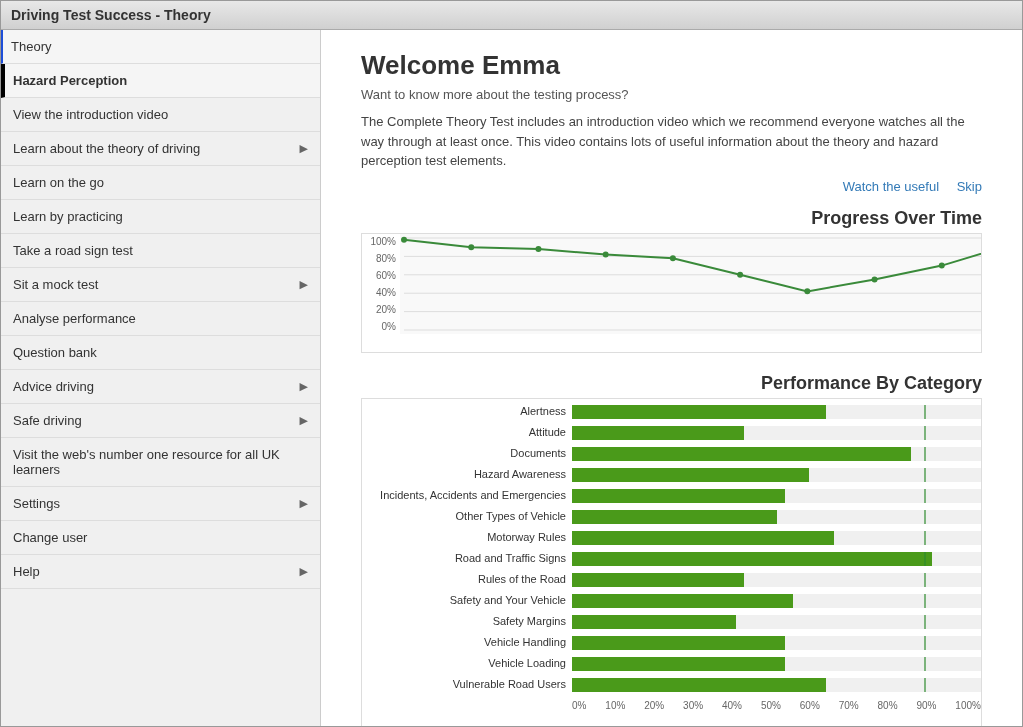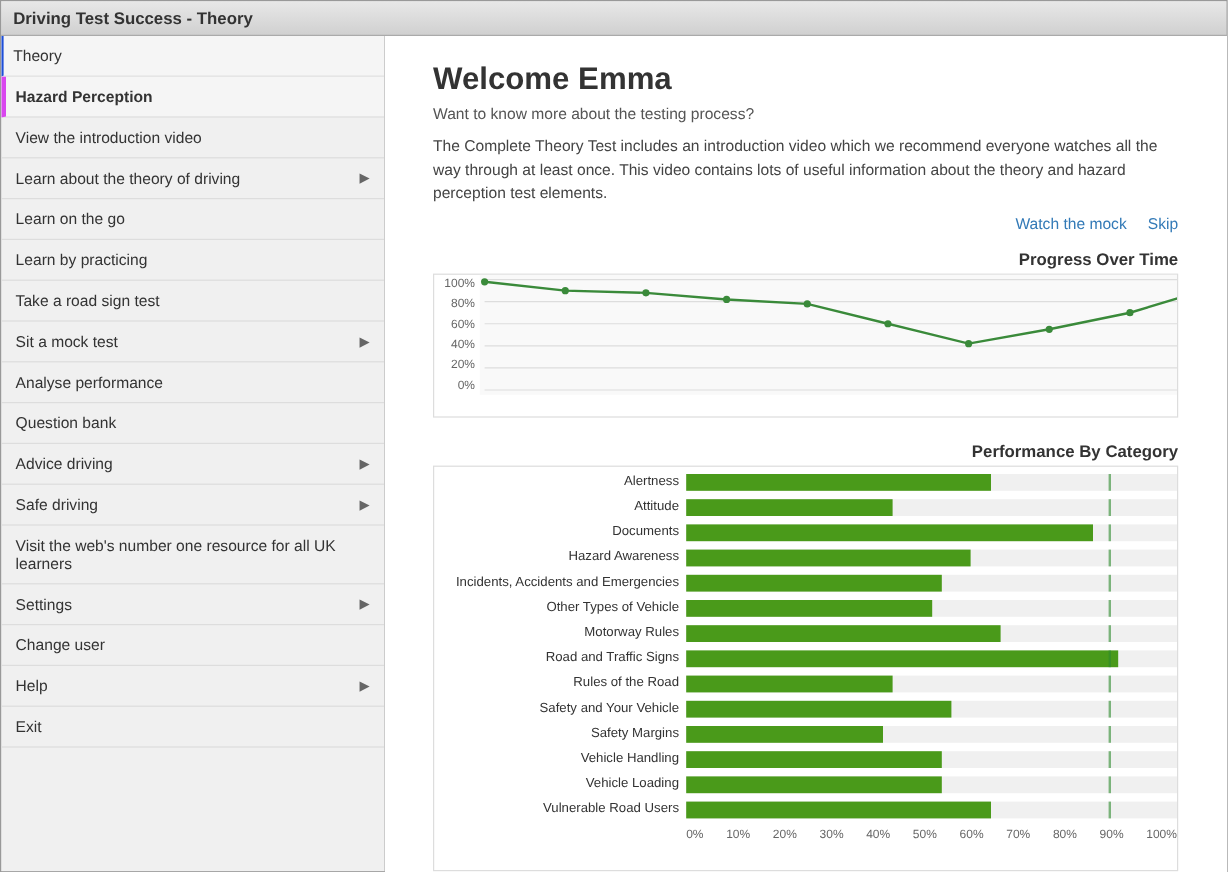--- a/index.html
+++ b/index.html
@@ -32,21 +32,21 @@
       align-items: center;
       justify-content: space-between;
       padding: 9px 12px;
       border-bottom: 1px solid #ddd;
       cursor: pointer;
       color: #333;
       font-size: 13px;
     }
     
     .sidebar-item.active-red {
-      border-left: 4px solid #d946ef;
+      border-left: 4px solid #000000;
       background: #f5f5f5;
       font-weight: bold;
       padding-left: 8px;
     }
     
     .sidebar-item.active-green {
       border-left: 2px solid #1d4ed8;
       background: #f5f5f5;
       padding-left: 8px;
     }
@@ -61,21 +61,21 @@
     }
     
     .welcome-title { font-size: 26px; font-weight: bold; color: #333; margin-bottom: 6px; }
     .welcome-sub { font-size: 13px; color: #555; margin-bottom: 10px; }
     .welcome-desc { font-size: 13px; color: #444; line-height: 1.5; margin-bottom: 8px; }
     
     .video-links { text-align: right; margin-bottom: 14px; }
     .video-link { color: #337ab7; text-decoration: none; font-size: 13px; margin-left: 14px; cursor: pointer; }
     
     .chart-section { margin-bottom: 20px; }
-    .chart-title { text-align: right; font-size: 14px; font-weight: bold; color: #333; margin-bottom: 4px; }
+    .chart-title { text-align: right; font-size: 18px; font-weight: bold; color: #333; margin-bottom: 4px; }
     
     
     .line-chart-container {
       position: relative;
       height: 120px;
       border: 1px solid #ddd;
       background: #fff;
       margin-bottom: 18px;
     }
     
@@ -214,30 +214,27 @@
           <span>Settings</span>
           <span class="arrow">▶</span>
         </div>
         <div class="sidebar-item">
           <span>Change user</span>
         </div>
         <div class="sidebar-item">
           <span>Help</span>
           <span class="arrow">▶</span>
         </div>
-        <div class="sidebar-item">
-          <span>Exit</span>
-        </div>
       </div>
     <div id="content">
       <div class="welcome-title">Welcome Emma</div>
       <div class="welcome-sub">Want to know more about the testing process?</div>
       <div class="welcome-desc">The Complete Theory Test includes an introduction video which we recommend everyone watches all the way through at least once. This video contains lots of useful information about the theory and hazard perception test elements.</div>
       <div class="video-links">
-        <a class="video-link">Watch the mock</a>
+        <a class="video-link">Watch the useful</a>
         <a class="video-link">Skip</a>
       </div>
 
       <div class="chart-section">
         <div class="chart-title">Progress Over Time</div>
         <div class="line-chart-container">
           <div class="line-chart-yaxis" id="line-yaxis">
               <span>100%</span>
               <span>80%</span>
               <span>60%</span>

